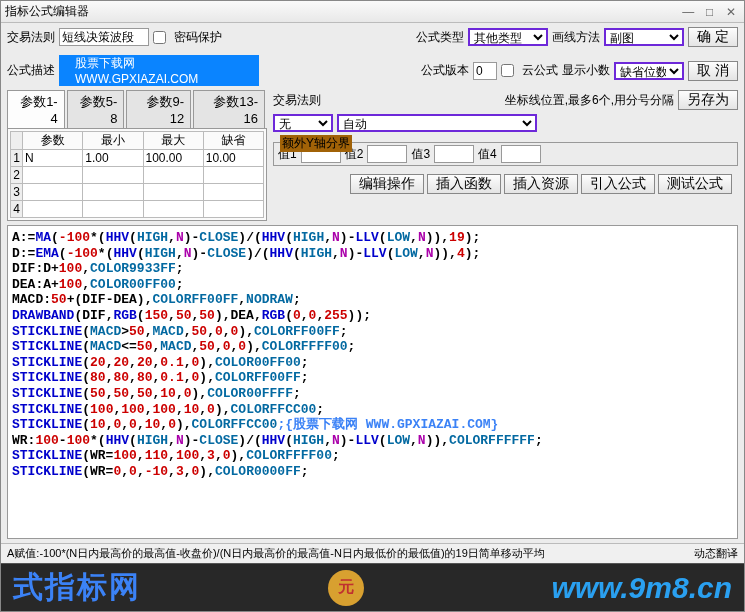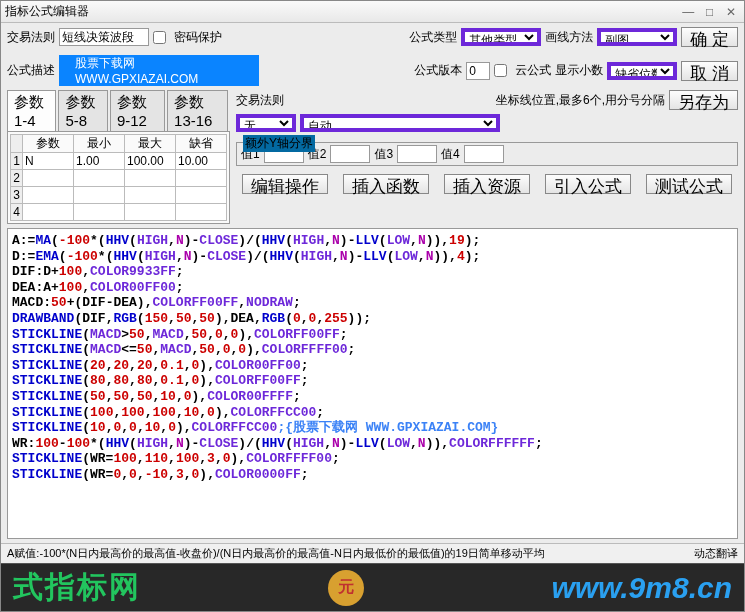--- a/index.html
+++ b/index.html
@@ -4,49 +4,49 @@
 <style>
 * { box-sizing: border-box; margin: 0; padding: 0; }
 body { font-family: "SimSun", Arial, sans-serif; font-size: 12px; background: #ececec; width: 745px; height: 612px; overflow: hidden; }
 .window { width: 745px; height: 612px; border: 1px solid #888; background: #ececec; display: flex; flex-direction: column; }
 .titlebar { background: linear-gradient(#fafafa,#e8e8e8); height: 22px; display: flex; align-items: center; padding: 0 4px; border-bottom: 1px solid #bbb; }
 .titlebar .title { flex: 1; font-size: 12px; }
 .titlebar .winbtns span { display: inline-block; width: 18px; text-align: center; color: #666; cursor: pointer; }
 .toprow, .toprow2 { display: flex; align-items: center; gap: 4px; padding: 4px 6px; }
 .label { font-size: 12px; white-space: nowrap; }
 input[type=text] { border: 1px solid #999; height: 18px; font-size: 12px; padding: 0 2px; background: #fff; }
-.sel { border: 4px solid #6d28d9; height: 18px; font-size: 12px; background: #fff; }
-.btn { border: 1px solid #888; background: linear-gradient(#fdfdfd,#e4e4e4); height: 20px; padding: 0 8px; font-size: 17px; cursor: pointer; white-space: nowrap; }
+.sel { border: 2px solid #6d28d9; height: 18px; font-size: 12px; background: #fff; }
+.btn { border: 1px solid #888; background: linear-gradient(#fdfdfd,#e4e4e4); height: 20px; padding: 0 8px; font-size: 14px; cursor: pointer; white-space: nowrap; }
 .chk { display: inline-flex; align-items: center; gap: 8px; }
 .chk input { width: 13px; height: 13px; }
 .hl { background: #0a84ff; color: #fff; padding: 0 16px; }
 .midsection { display: flex; gap: 6px; padding: 0 6px 4px; }
 .leftparams { width: 260px; }
 .tabbar { display: flex; border-bottom: 1px solid #999; }
-.tab { border: 1px solid #999; border-bottom: none; padding: 2px 6px; background: #e4e4e4; margin-right: 2px; cursor: pointer; font-size: 15px; }
+.tab { border: 1px solid #999; border-bottom: none; padding: 2px 6px; background: #e4e4e4; margin-right: 2px; cursor: pointer; font-size: 13px; text-align: right; }
 .tab.active { background: #fdfdfd; }
 .paramgrid { border: 1px solid #999; border-top: none; background: #fafafa; padding: 2px; }
 .paramgrid table { width: 100%; border-collapse: collapse; }
 .paramgrid th, .paramgrid td { border: 1px solid #bbb; padding: 0; font-size: 12px; font-weight: normal; }
 .paramgrid input { width: 100%; border: none; height: 16px; font-size: 12px; padding: 0 2px; }
 .paramgrid th.rownum { width: 12px; background: #eee; }
 .rightside { flex: 1; display: flex; flex-direction: column; gap: 4px; }
 .rightrow { display: flex; align-items: center; gap: 4px; }
 .groupbox { border: 1px solid #999; padding: 2px 4px; position: relative; margin-top: 6px; }
-.groupbox .gblabel { position: absolute; top: -8px; left: 6px; background: #0369a1; padding: 0 2px; font-size: 12px; text-align: center; }
-.btnrow { display: flex; gap: 15px; padding: 4px 6px; justify-content: flex-end; }
+.groupbox .gblabel { position: absolute; top: -8px; left: 6px; background: #a16207; padding: 0 2px; font-size: 12px; text-align: center; }
+.btnrow { display: flex; gap: 3px; padding: 4px 6px; justify-content: flex-end; }
 .codearea { flex: 1; margin: 0 6px 4px; border: 1px solid #999; background: #fff; padding: 4px; font-family: "Courier New", monospace; font-size: 13px; font-weight: bold; overflow: auto; white-space: pre; line-height: 1.2; }
 .c-blue { color: #0000cc; }
 .c-red { color: #cc0000; }
-.c-green { color: #6d28d9; }
+.c-green { color: #0369a1; }
 .c-mag { color: #aa00aa; }
 .c-gray { color: #3b82f6; }
 .statusbar { display: flex; align-items: center; padding: 2px 6px; border-top: 1px solid #bbb; background: #f0f0f0; height: 20px; font-size: 11px; gap: 16px; }
 .watermark { height: 48px; background: #282828; color: #fff; display: flex; align-items: center; justify-content: space-between; padding: 0 12px; font-size: 30px; font-weight: bold; border-top: 1px solid #555;}
-.watermark .wm1 { color: #22c55e; letter-spacing: 2px; }
+.watermark .wm1 { color: #3b82f6; letter-spacing: 2px; }
 .watermark .wm2 { color: #2aa0f0; font-style: italic; }
 .watermark .coin { width: 36px; height: 36px; border-radius: 50%; background: #d8a030; display: inline-flex; align-items: center; justify-content: center; color: #c03030; font-size: 16px; margin: 0 10px; }
 </style>
 </head>
 <body>
 
 <div class="window">
   <div class="titlebar">
     <span class="title">指标公式编辑器</span>
     <span class="winbtns">

